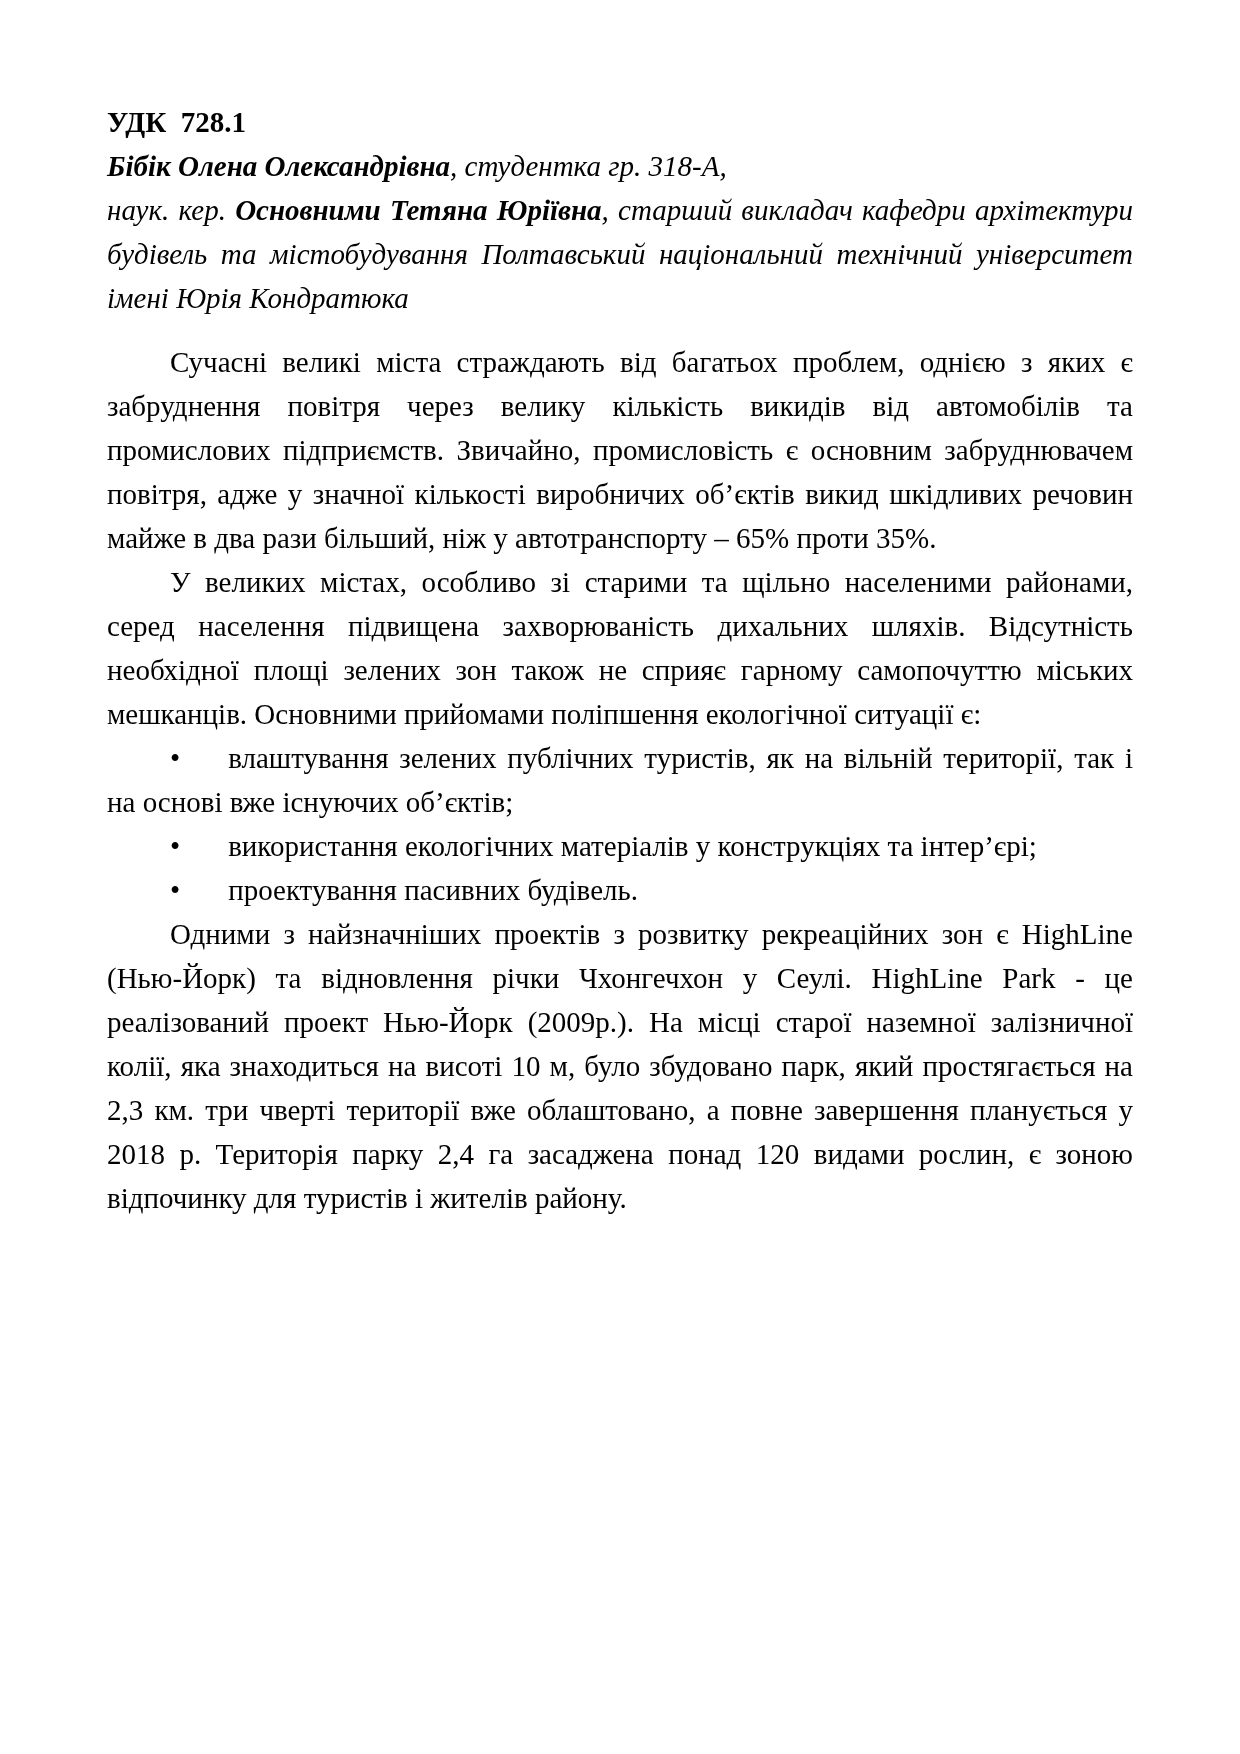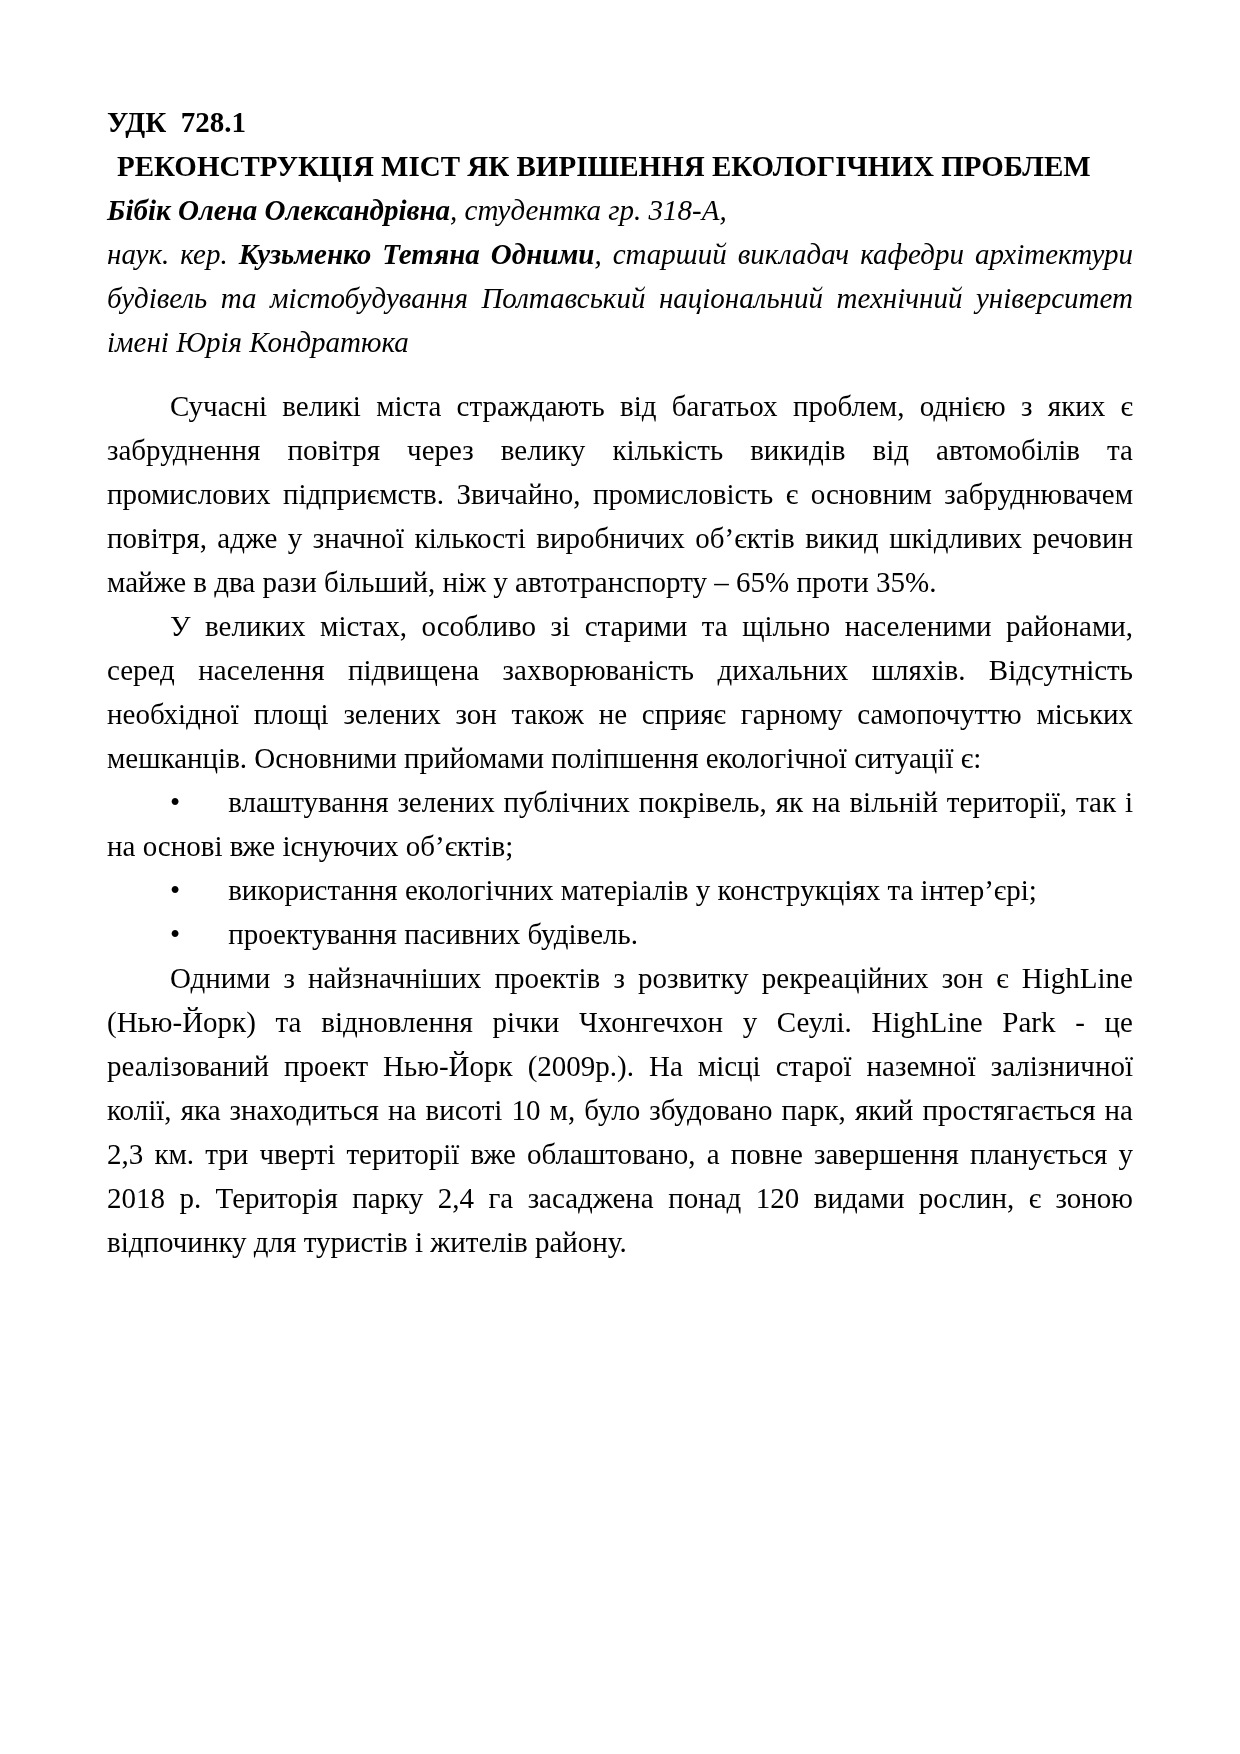--- a/index.html
+++ b/index.html
@@ -52,33 +52,32 @@
     width: 48px;
   }
 </style>
 </head>
 <body>
 
 <div class="page">
 
   <p class="udc">УДК&nbsp; 728.1</p>
 
-  <p class="paper-title">РЕКОНСТРУКЦІЯ МІСТ ЯК ВИРІШЕННЯ ЕКОЛОГІЧНИХ ПРОБЛЕМ</p>
 
   <p class="byline"><span class="person-name">Бібік Олена Олександрівна</span><span>, студентка гр. 318-А,</span></p>
 
-  <p class="byline"><span>наук. кер. </span><span class="person-name">Кузьменко Тетяна Одними</span><span>, старший викладач кафедри архітектури будівель та містобудування Полтавський національний технічний університет імені Юрія Кондратюка</span></p>
+  <p class="byline"><span>наук. кер. </span><span class="person-name">Основними Тетяна Юріївна</span><span>, старший викладач кафедри архітектури будівель та містобудування Полтавський національний технічний університет імені Юрія Кондратюка</span></p>
 
   <p class="body-para first-body">Сучасні великі міста страждають від багатьох проблем, однією з яких є забруднення повітря через велику кількість викидів від автомобілів та промислових підприємств. Звичайно, промисловість є основним забруднювачем повітря, адже у значної кількості виробничих об’єктів викид шкідливих речовин майже в два рази більший, ніж  у автотранспорту – 65% проти 35%.</p>
 
   <p class="body-para">У великих містах, особливо зі старими та щільно населеними районами, серед населення підвищена захворюваність дихальних шляхів. Відсутність необхідної площі зелених зон також не сприяє гарному самопочуттю міських мешканців. Основними прийомами поліпшення екологічної ситуації є:</p>
 
   <div>
 
-    <div class="bullet-line"><span class="bullet-marker">•</span><span class="bullet-gap"></span><span>влаштування зелених публічних покрівель, як на вільній території, так і на основі вже існуючих об’єктів;</span></div>
+    <div class="bullet-line"><span class="bullet-marker">•</span><span class="bullet-gap"></span><span>влаштування зелених публічних туристів, як на вільній території, так і на основі вже існуючих об’єктів;</span></div>
 
     <div class="bullet-line"><span class="bullet-marker">•</span><span class="bullet-gap"></span><span>використання екологічних матеріалів у конструкціях та інтер’єрі;</span></div>
 
     <div class="bullet-line"><span class="bullet-marker">•</span><span class="bullet-gap"></span><span>проектування пасивних будівель.</span></div>
   </div>
 
   <p class="body-para">Одними з найзначніших проектів з розвитку рекреаційних зон  є HighLine (Нью-Йорк) та відновлення річки Чхонгечхон у Сеулі. HighLine Park  - це реалізований проект Нью-Йорк (2009р.). На місці старої наземної залізничної колії, яка знаходиться на висоті 10 м, було збудовано парк, який простягається на 2,3 км. три чверті території вже облаштовано, а повне завершення  планується у 2018 р. Територія парку 2,4 га засаджена понад 120 видами рослин, є зоною відпочинку для туристів і жителів району.</p>
 
 </div>
 

